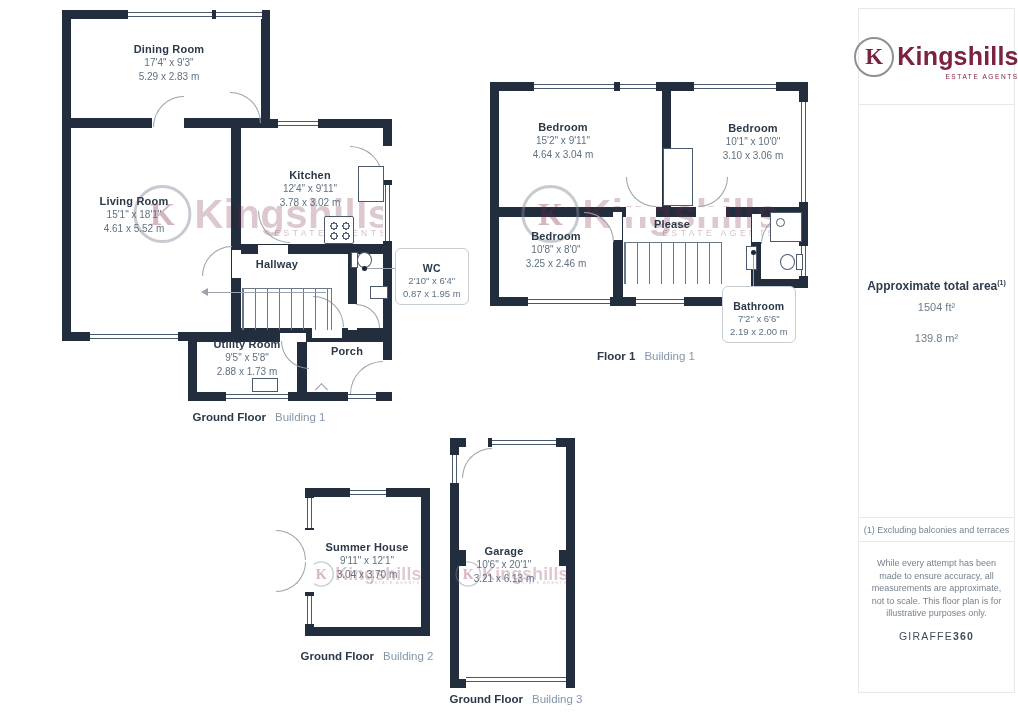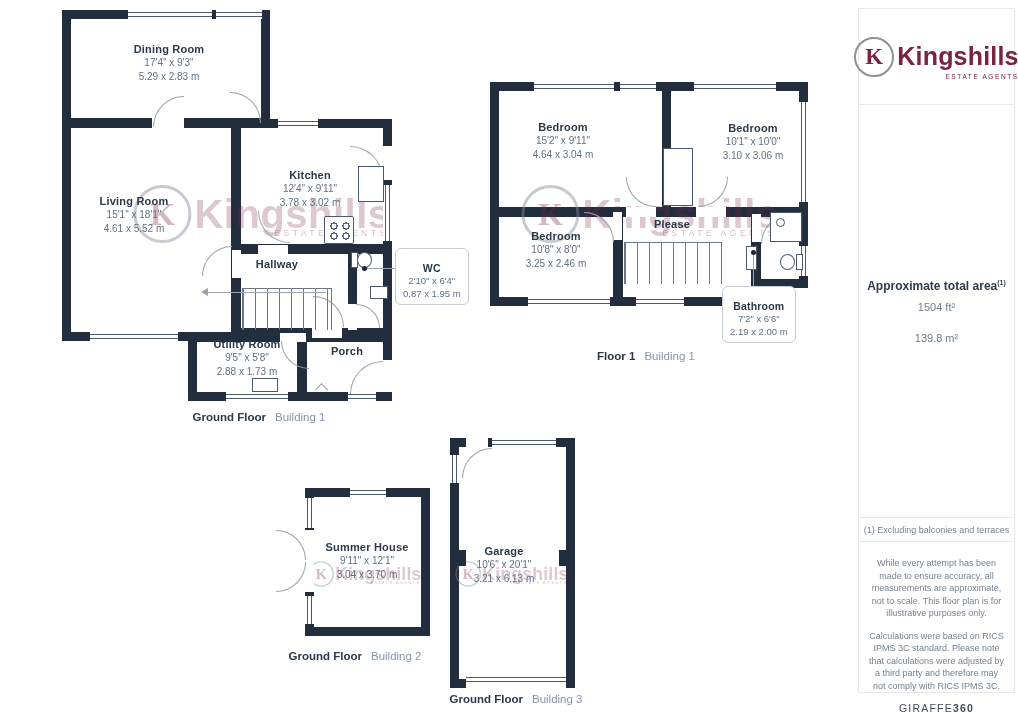--- a/index.html
+++ b/index.html
@@ -258,21 +258,21 @@
     <i class="winv" style="left:305px;top:498px;height:30px"></i>
     <i class="winv" style="left:305px;top:596px;height:28px"></i>
     <i class="gap" style="left:305px;top:530px;width:9px;height:62px"></i>
     <i class="arc arc-tr" style="left:276px;top:530px;width:30px;height:30px"></i>
     <i class="arc arc-br" style="left:276px;top:562px;width:30px;height:30px"></i>
     <div class="rlabel" style="left:367px;top:540px">
       <div class="rname">Summer House</div>
       <div class="rdim">9'11" x 12'1"</div>
       <div class="rdim">3.04 x 3.70 m</div>
     </div>
-    <div class="caption" style="left:355px;top:650px">
+    <div class="caption" style="left:367px;top:650px">
       <span class="cap-floor">Ground Floor</span><span class="cap-building">Building 2</span>
     </div>
   </div>
 
   <div>
     <div class="room" style="left:450px;top:438px;width:125px;height:250px"></div>
     <div class="wm wm-sm" style="left:512px;top:574px">
       <span class="wm-ring">
           <b>K</b>
         </span>
@@ -307,18 +307,17 @@
       </div>
     </div>
     <div class="side-box area-box">
       <div class="area-title"><span>Approximate total area</span><sup>(1)</sup></div>
       <div class="area-ft">1504 ft²</div>
       <div class="area-m">139.8 m²</div>
     </div>
     <div class="side-box note-box">(1) Excluding balconies and terraces</div>
     <div class="side-box legal-box">
       <p>While every attempt has been made to ensure accuracy, all measurements are approximate, not to scale. This floor plan is for illustrative purposes only.</p>
-      <p>Calculations were based on RICS IPMS 3C standard. Please note that calculations were adjusted by a third party and therefore may not comply with RICS IPMS 3C.</p>
       <div class="giraffe"><span>GIRAFFE</span><b>360</b></div>
     </div>
   </aside>
 
 </div>
 
 </body></html>

